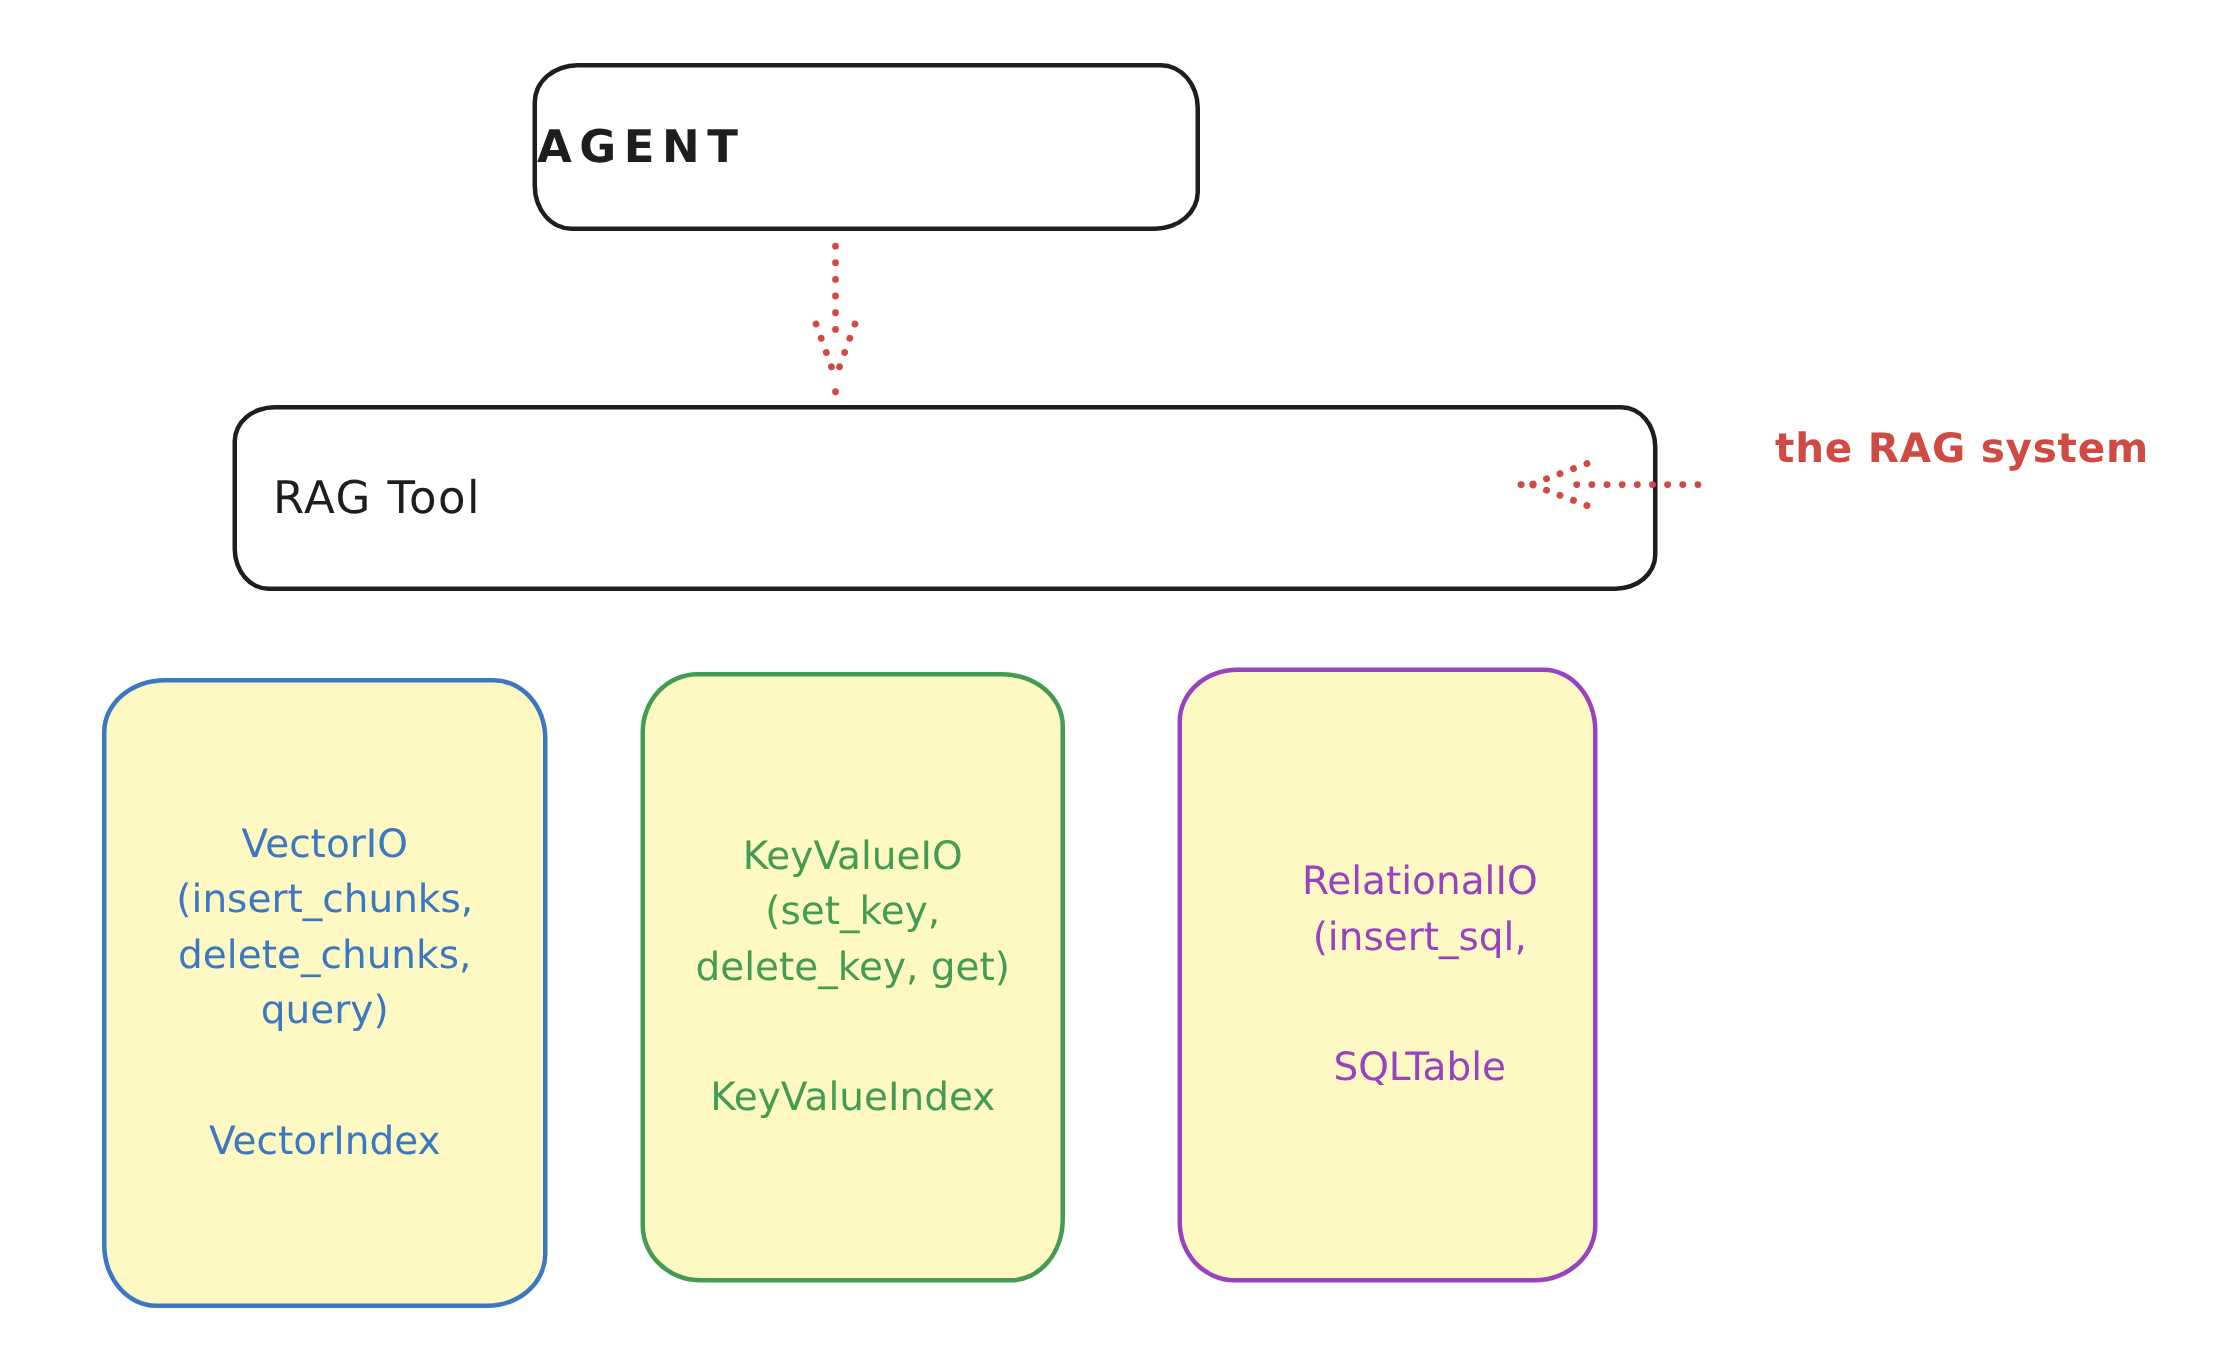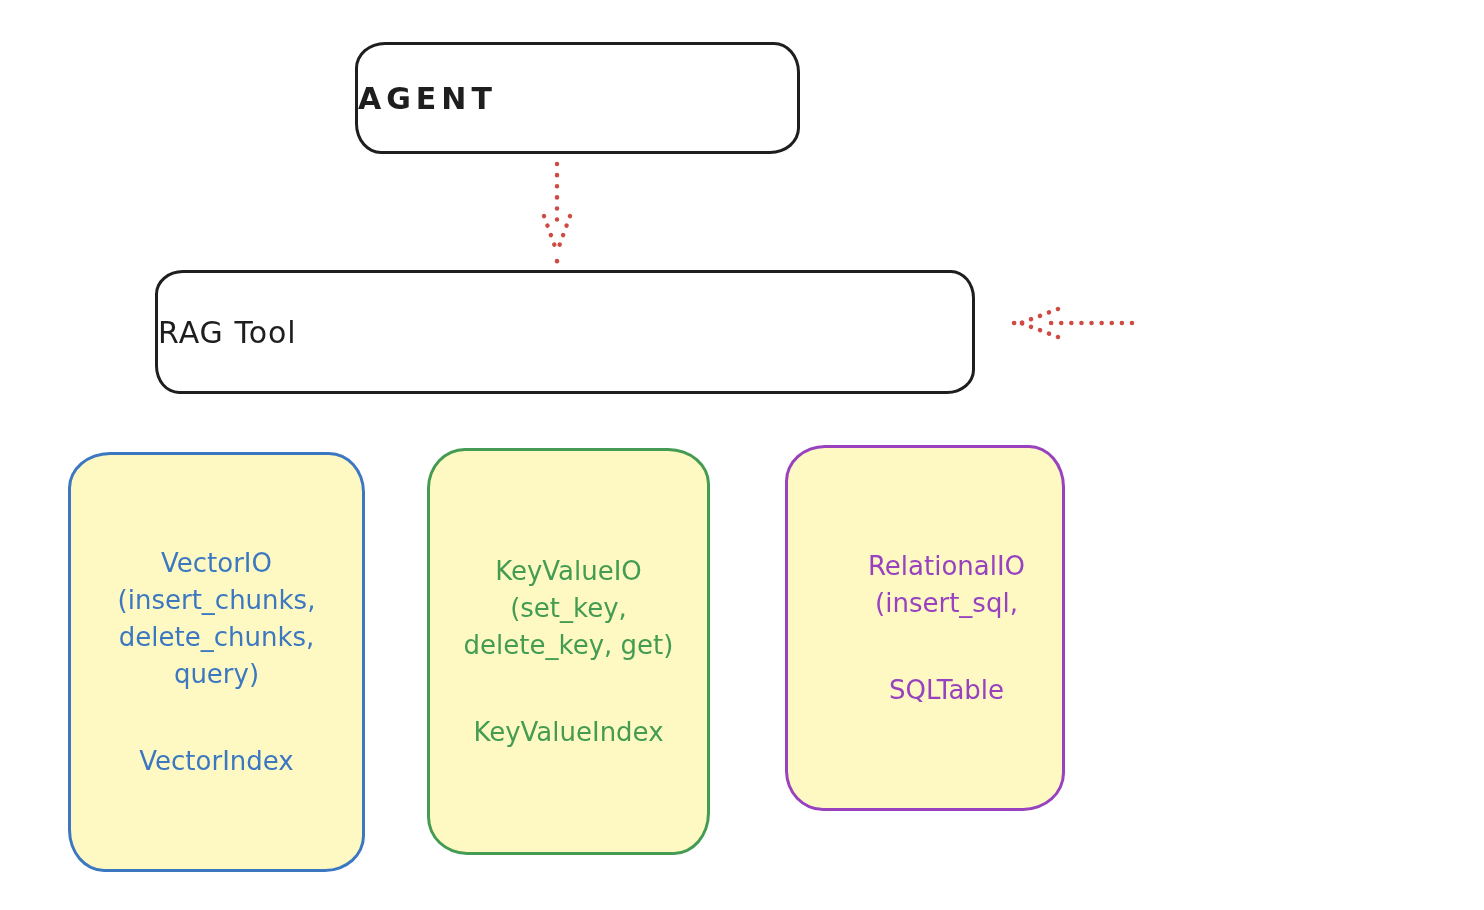--- a/index.html
+++ b/index.html
@@ -33,22 +33,23 @@
     width: 445px; height: 112px;
     border-radius: 30px 26px 30px 26px / 26px 30px 26px 30px;
   }
   .agent-node .node-label {
     font-size: 30px;
     font-weight: bold;
     letter-spacing: 5px;
   }
   .rag-node {
     left: 155px; top: 270px;
-    width: 820px; height: 124px;
+    width: 950px; height: 124px;
     border-radius: 28px 24px 28px 24px / 24px 28px 24px 28px;
+    padding-left: 24px;
   }
   .rag-node .node-label {
     font-size: 30px;
     letter-spacing: 1px;
   }
   
   .arrow { position: absolute; }
   .arrow path {
     fill: none;
     stroke: #cf4a43;
@@ -93,21 +94,21 @@
   }
   .backend-green {
     left: 427px; top: 448px;
     width: 283px; height: 407px;
     border-radius: 38px 42px 36px 40px / 40px 36px 42px 38px;
     color: #449c52;
     border-color: #449c52;
   }
   .backend-purple {
     left: 785px; top: 445px;
-    width: 280px; height: 366px;
+    width: 280px; height: 410px;
     border-radius: 40px 36px 42px 38px / 36px 42px 38px 40px;
     color: #9842c0;
     border-color: #9842c0;
     padding-left: 43px;
   }
 </style>
 </head>
 <body>
 
 <div class="canvas">
@@ -128,20 +129,21 @@
   </div>
 
   <svg class="arrow arrow-left" width="132" height="46" viewBox="0 0 132 46">
     <path d="M124 23 L42 23" stroke-dasharray="0.1 10"></path>
     <path d="M50 9 L13 23" stroke-dasharray="0.1 9.5"></path>
     <path d="M50 37 L13 23" stroke-dasharray="0.1 9.5"></path>
     <path d="M6 23 L6.2 23"></path>
   </svg>
 
   <div class="annotation">
+    <div>the RAG system</div>
   </div>
 
   <div class="backend backend-blue">
     <div class="params">
       <div>VectorIO</div>
       <div>(insert_chunks,</div>
       <div>delete_chunks,</div>
       <div>query)</div>
     </div>
     <div class="index-label">VectorIndex</div>

